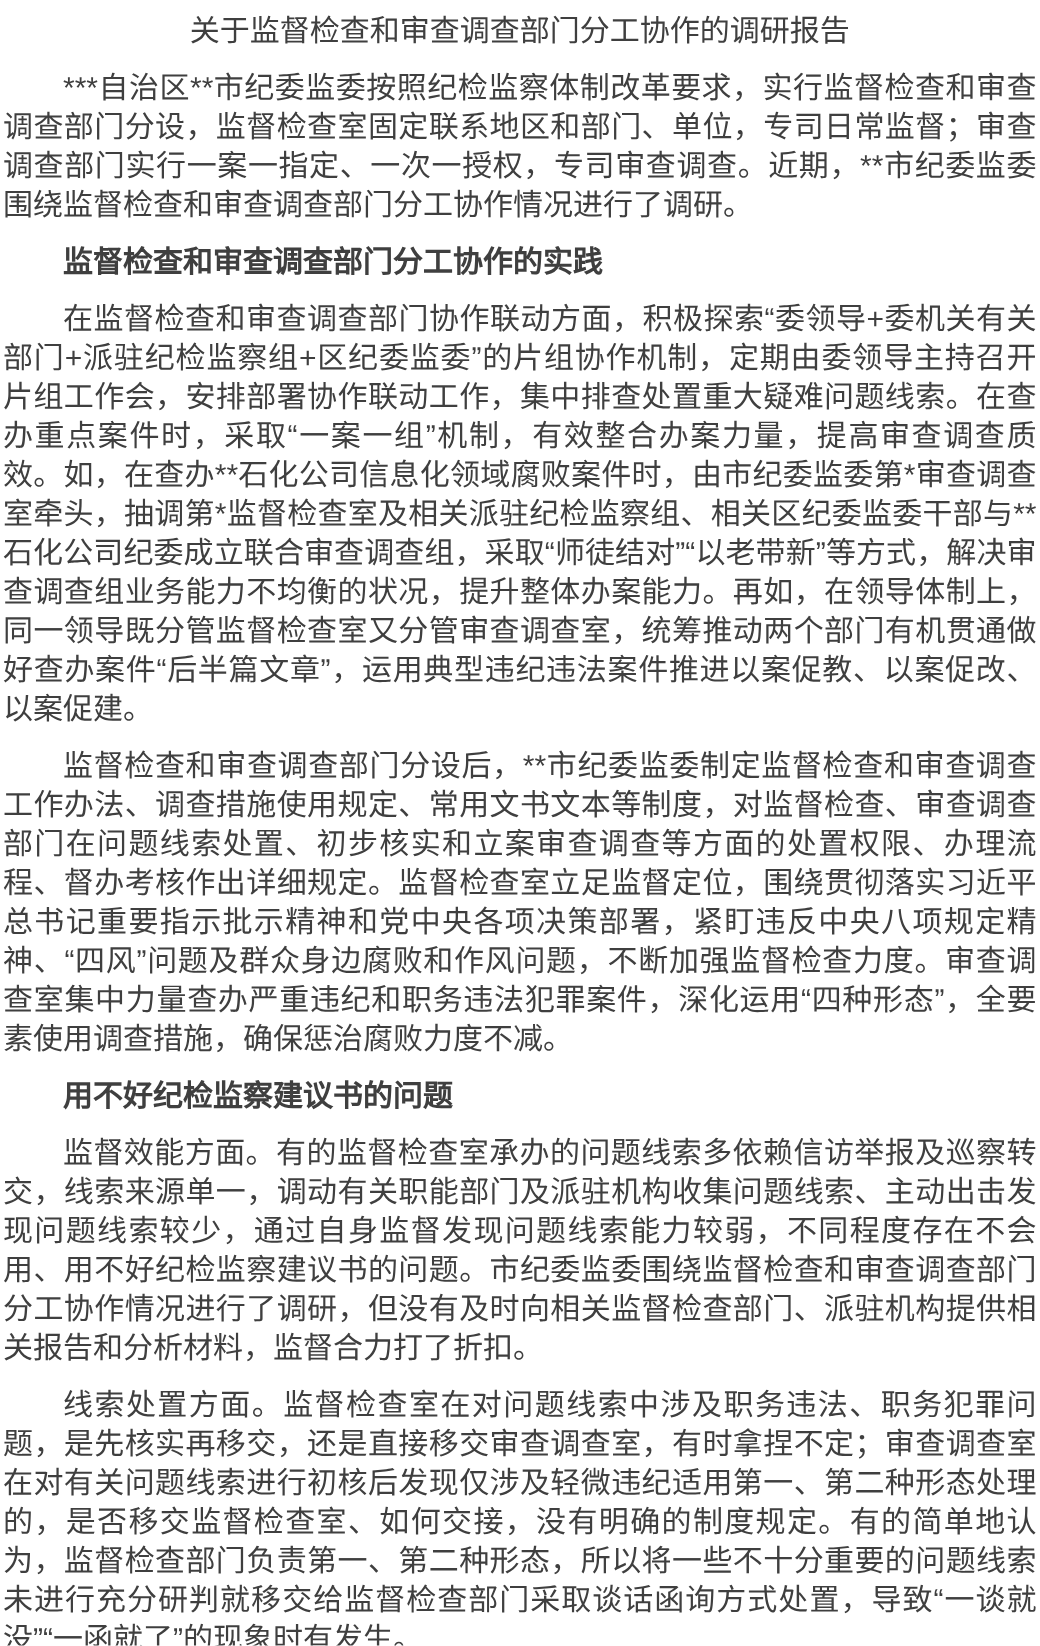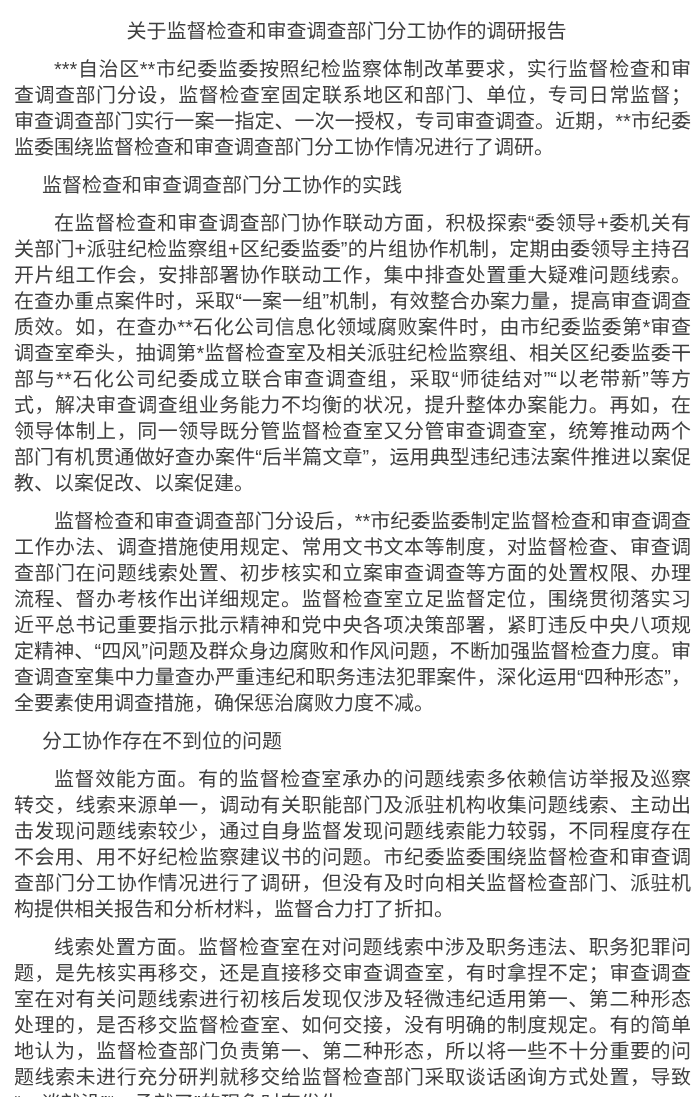--- a/index.html
+++ b/index.html
@@ -10,58 +10,58 @@
     width: 693px;
     height: 1097px;
     overflow: hidden;
     background: #ffffff;
     font-family: "Liberation Sans", "DejaVu Sans", sans-serif;
   }
   .page {
     box-sizing: border-box;
     width: 693px;
     height: 1097px;
-    padding: 18px 2px 0 2px;
+    padding: 8px 2px 0 2px;
     overflow: hidden;
     color: #3f3f3f;
     font-size: 20px;
     line-height: 26px;
     text-align: justify;
     letter-spacing: 0;
   }
   .doc-title {
     font-size: 20px;
     font-weight: 400;
     text-align: center;
     text-indent: 0;
     margin: 0 0 12px 0;
   }
   .para {
-    margin: 0 0 12px 12px;
+    margin: 0 0 12px 0;
     text-indent: 2em;
     word-break: break-all;
   }
   .section-heading {
     margin: 0 0 12px 0;
     text-indent: 2em;
-    font-weight: 400;
+    font-weight: 700;
   }
 </style>
 </head>
 <body>
 
 <div class="page">
   <h1 class="doc-title">关于监督检查和审查调查部门分工协作的调研报告</h1>
 
   <p class="para">***自治区**市纪委监委按照纪检监察体制改革要求，实行监督检查和审查调查部门分设，监督检查室固定联系地区和部门、单位，专司日常监督；审查调查部门实行一案一指定、一次一授权，专司审查调查。近期，**市纪委监委围绕监督检查和审查调查部门分工协作情况进行了调研。</p>
 
   <p class="section-heading">监督检查和审查调查部门分工协作的实践</p>
 
   <p class="para">在监督检查和审查调查部门协作联动方面，积极探索“委领导+委机关有关部门+派驻纪检监察组+区纪委监委”的片组协作机制，定期由委领导主持召开片组工作会，安排部署协作联动工作，集中排查处置重大疑难问题线索。在查办重点案件时，采取“一案一组”机制，有效整合办案力量，提高审查调查质效。如，在查办**石化公司信息化领域腐败案件时，由市纪委监委第*审查调查室牵头，抽调第*监督检查室及相关派驻纪检监察组、相关区纪委监委干部与**石化公司纪委成立联合审查调查组，采取“师徒结对”“以老带新”等方式，解决审查调查组业务能力不均衡的状况，提升整体办案能力。再如，在领导体制上，同一领导既分管监督检查室又分管审查调查室，统筹推动两个部门有机贯通做好查办案件“后半篇文章”，运用典型违纪违法案件推进以案促教、以案促改、以案促建。</p>
 
   <p class="para">监督检查和审查调查部门分设后，**市纪委监委制定监督检查和审查调查工作办法、调查措施使用规定、常用文书文本等制度，对监督检查、审查调查部门在问题线索处置、初步核实和立案审查调查等方面的处置权限、办理流程、督办考核作出详细规定。监督检查室立足监督定位，围绕贯彻落实习近平总书记重要指示批示精神和党中央各项决策部署，紧盯违反中央八项规定精神、“四风”问题及群众身边腐败和作风问题，不断加强监督检查力度。审查调查室集中力量查办严重违纪和职务违法犯罪案件，深化运用“四种形态”，全要素使用调查措施，确保惩治腐败力度不减。</p>
 
-  <p class="section-heading">分工协作存在不到位的问题</p>
+  <p class="section-heading">用不好纪检监察建议书的问题</p>
 
   <p class="para">监督效能方面。有的监督检查室承办的问题线索多依赖信访举报及巡察转交，线索来源单一，调动有关职能部门及派驻机构收集问题线索、主动出击发现问题线索较少，通过自身监督发现问题线索能力较弱，不同程度存在不会用、用不好纪检监察建议书的问题。市纪委监委围绕监督检查和审查调查部门分工协作情况进行了调研，但没有及时向相关监督检查部门、派驻机构提供相关报告和分析材料，监督合力打了折扣。</p>
 
   <p class="para">线索处置方面。监督检查室在对问题线索中涉及职务违法、职务犯罪问题，是先核实再移交，还是直接移交审查调查室，有时拿捏不定；审查调查室在对有关问题线索进行初核后发现仅涉及轻微违纪适用第一、第二种形态处理的，是否移交监督检查室、如何交接，没有明确的制度规定。有的简单地认为，监督检查部门负责第一、第二种形态，所以将一些不十分重要的问题线索未进行充分研判就移交给监督检查部门采取谈话函询方式处置，导致“一谈就没”“一函就了”的现象时有发生。</p>
 </div>
 
 </body></html>

